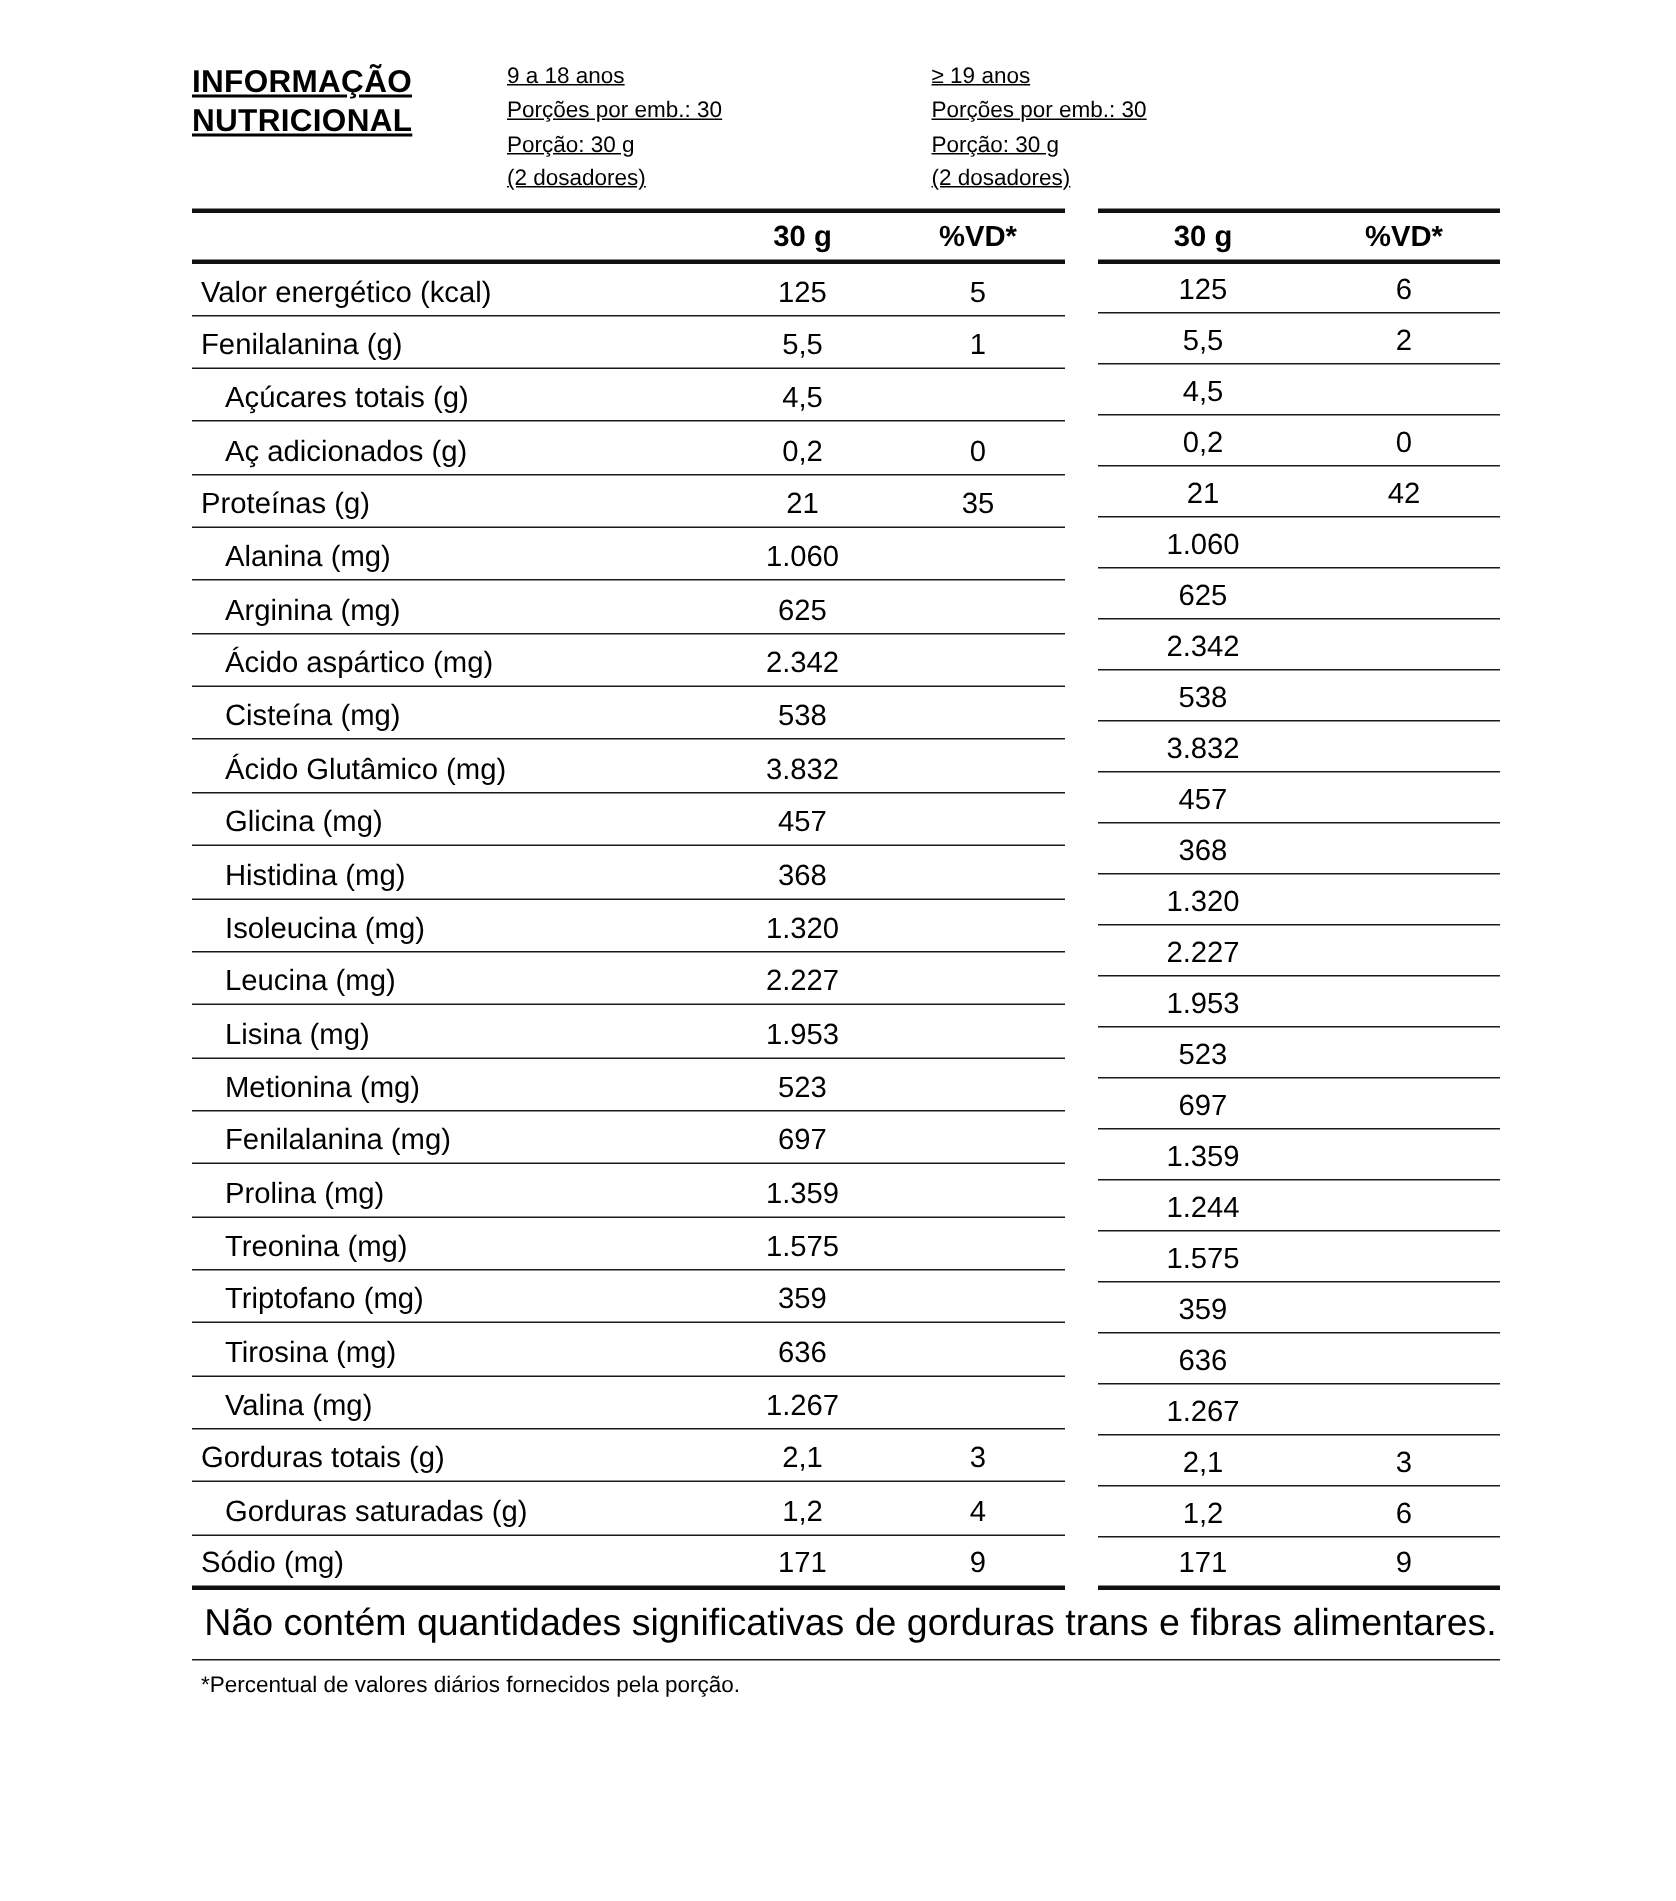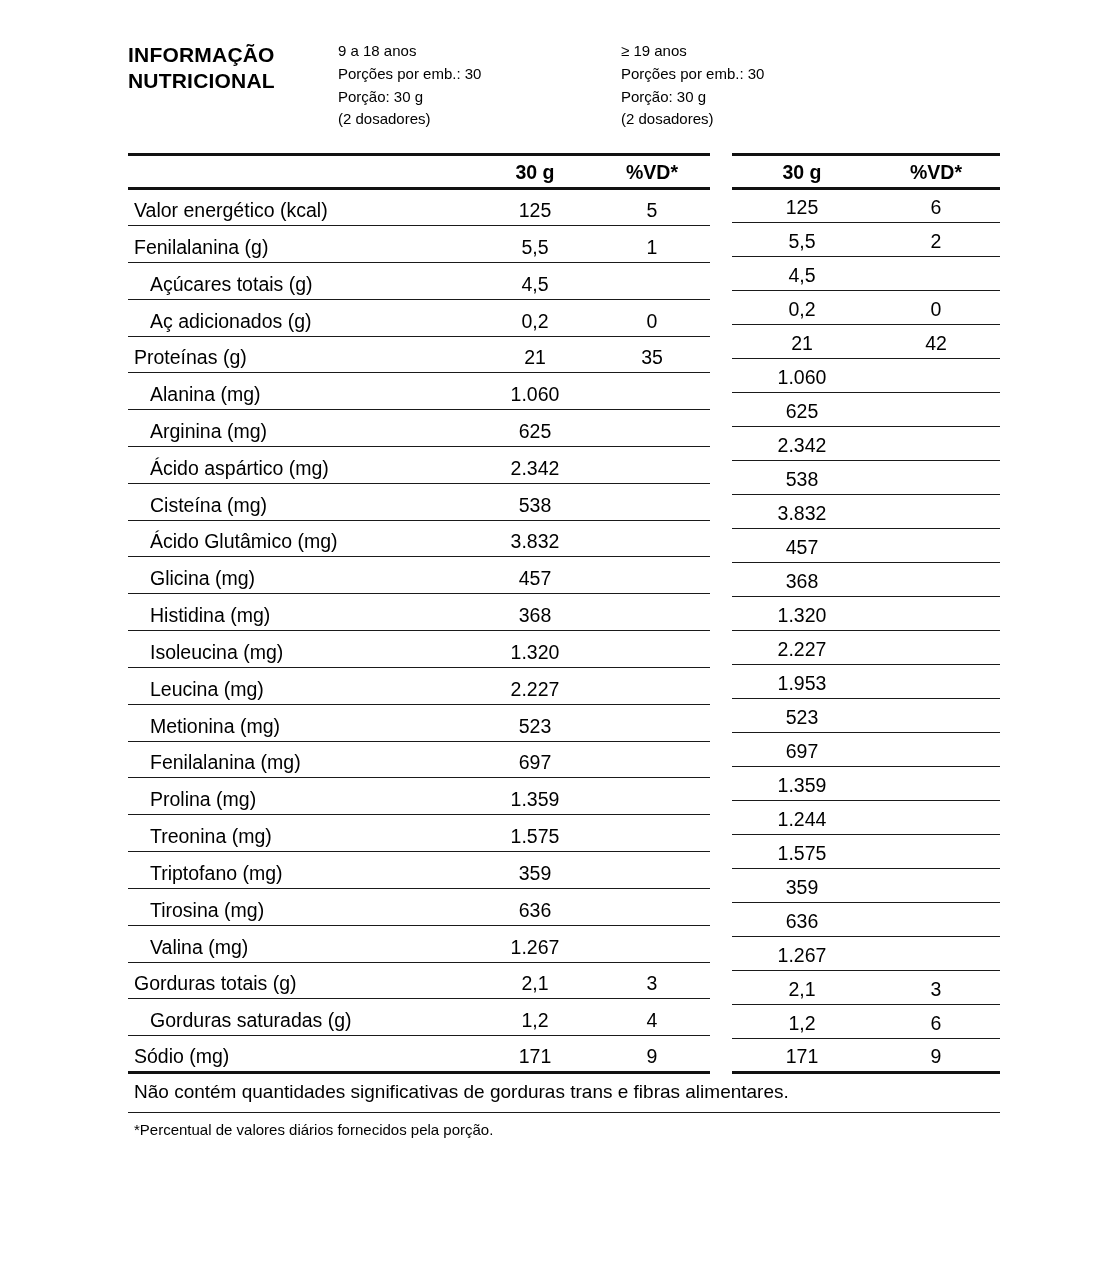--- a/index.html
+++ b/index.html
@@ -20,20 +20,21 @@
     position: absolute;
     left: 128px;
     top: 40px;
     width: 872px;
   }
 
   
   .header {
     display: flex;
     align-items: flex-start;
+    text-decoration: underline;
   }
   .header-title {
     width: 210px;
     font-size: 21px;
     font-weight: bold;
     line-height: 1.25;
     letter-spacing: 0.2px;
     padding-top: 2px;
   }
   .header-title .t-line { display: block; }
@@ -42,21 +43,21 @@
     width: 270px;
     font-size: 15px;
     line-height: 1.52;
   }
   .header-col.second { width: 260px; padding-left: 13px;}
   .header-col .h-line { display: block; white-space: nowrap; }
 
   
   .tables {
     display: flex;
-    margin-top: 22px;
+    margin-top: 8px;
   }
   .tbl {
     border-collapse: collapse;
     font-size: 19.5px;
     table-layout: fixed;
   }
   .tbl.left { width: 582px; }
   .gap { width: 22px; flex: 0 0 22px; }
   .tbl.right { width: 268px; }
 
@@ -90,24 +91,25 @@
 
   .cell-name { text-align: left; padding-left: 6px !important; }
   .cell-name.indent { padding-left: 22px !important; }
   .cell-num  { text-align: center; }
 
   .tbl td.cell-name { border-bottom: 1.6px solid #1a1a1a; }
   .tbl tr.last td { border-bottom: 3.2px solid #111; }
 
   
   .footnote-main {
-    font-size: 19px;
+    font-size: 25px;
     padding: 6px 0 7px 6px;
     border-bottom: 1.6px solid #1a1a1a;
     line-height: 1.3;
+    text-align: center;
   }
   .footnote-small {
     font-size: 15px;
     padding: 8px 0 0 6px;
   }
 </style>
 </head>
 <body>
 
 <div class="panel">
@@ -213,20 +215,25 @@
             <td class="cell-name indent">Isoleucina (mg)</td>
             <td class="cell-num">1.320</td>
             <td class="cell-num"></td>
           </tr>
           <tr>
             <td class="cell-name indent">Leucina (mg)</td>
             <td class="cell-num">2.227</td>
             <td class="cell-num"></td>
           </tr>
           <tr>
+            <td class="cell-name indent">Lisina (mg)</td>
+            <td class="cell-num">1.953</td>
+            <td class="cell-num"></td>
+          </tr>
+          <tr>
             <td class="cell-name indent">Metionina (mg)</td>
             <td class="cell-num">523</td>
             <td class="cell-num"></td>
           </tr>
           <tr>
             <td class="cell-name indent">Fenilalanina (mg)</td>
             <td class="cell-num">697</td>
             <td class="cell-num"></td>
           </tr>
           <tr>

